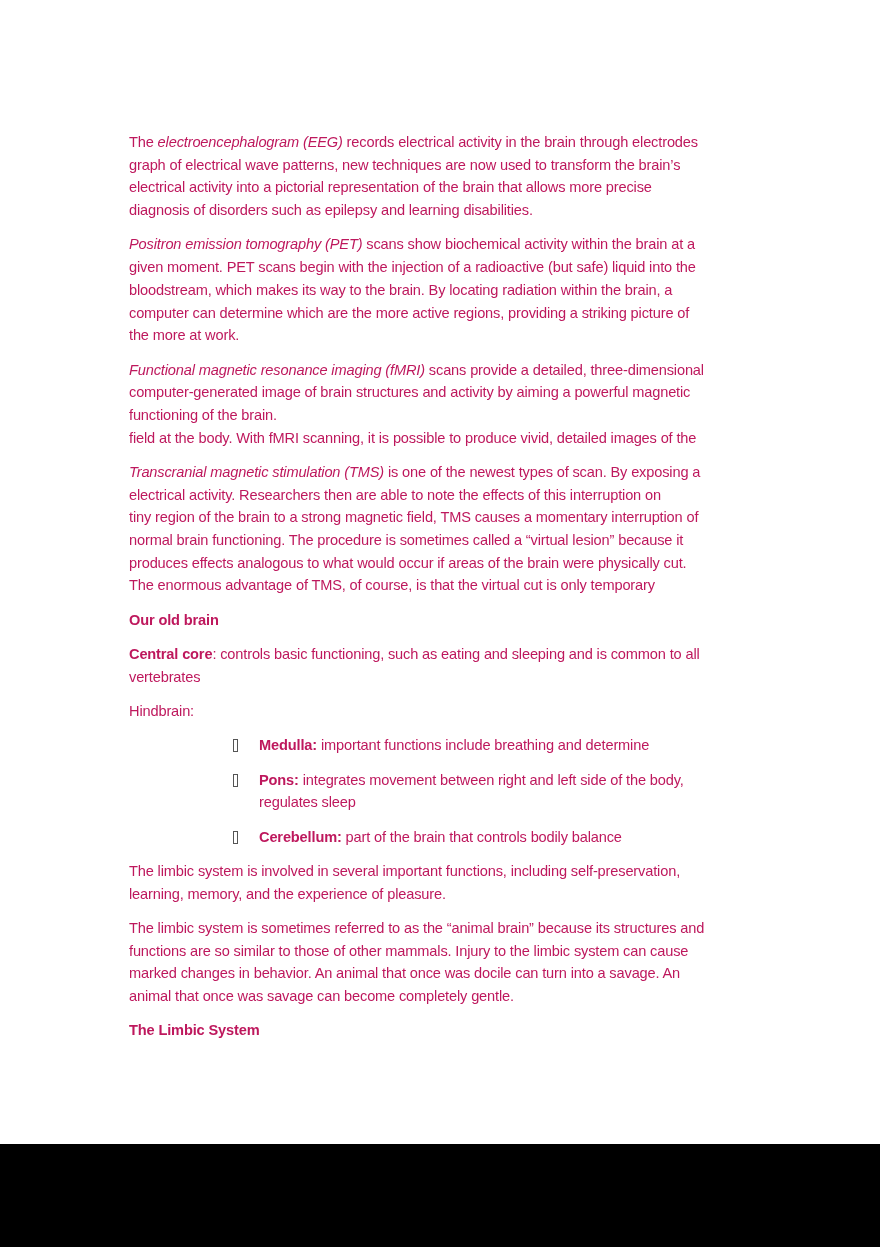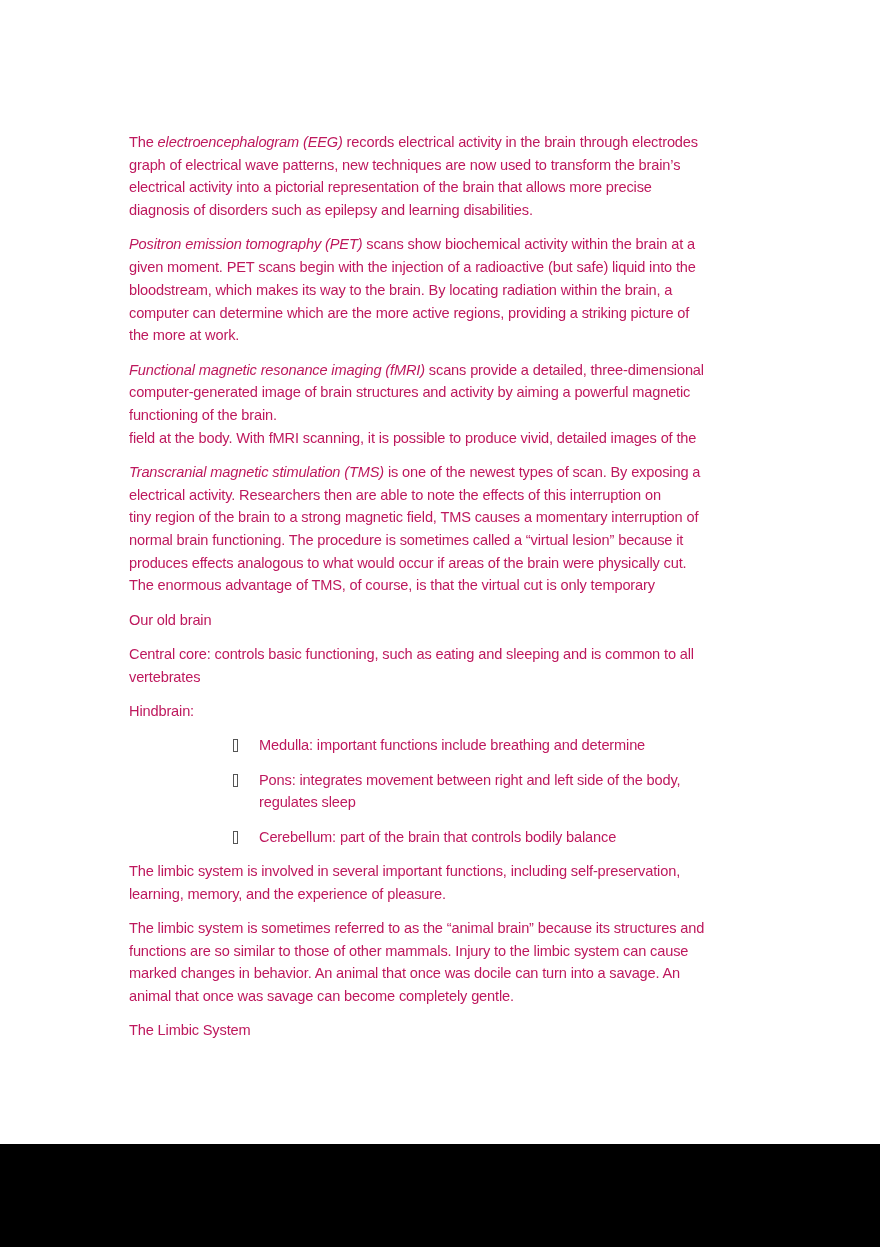--- a/index.html
+++ b/index.html
@@ -14,21 +14,21 @@
   }
   .content {
     position: absolute; left: 129px; top: 103px; width: 650px;
     color: #be185d; font-size: 14.6px; line-height: 22.7px;
     letter-spacing: -0.15px;
     margin-top: 28px;
   }
   .para { margin: 0 0 11.6px 0; white-space: nowrap; }
   .line { display: block; }
   .em { font-style: italic; }
-  .b { font-weight: normal; }
+  .b { font-weight: bold; }
   .list { margin: 0; padding: 0; list-style: none; }
   .list-item {
     position: relative; padding-left: 130px; margin: 0 0 11.6px 0;
     white-space: nowrap;
   }
   .bullet {
     position: absolute; left: 104px; top: 5px;
     width: 3px; height: 11px; border: 1px solid #555; box-sizing: content-box;
   }
   .black-band {

